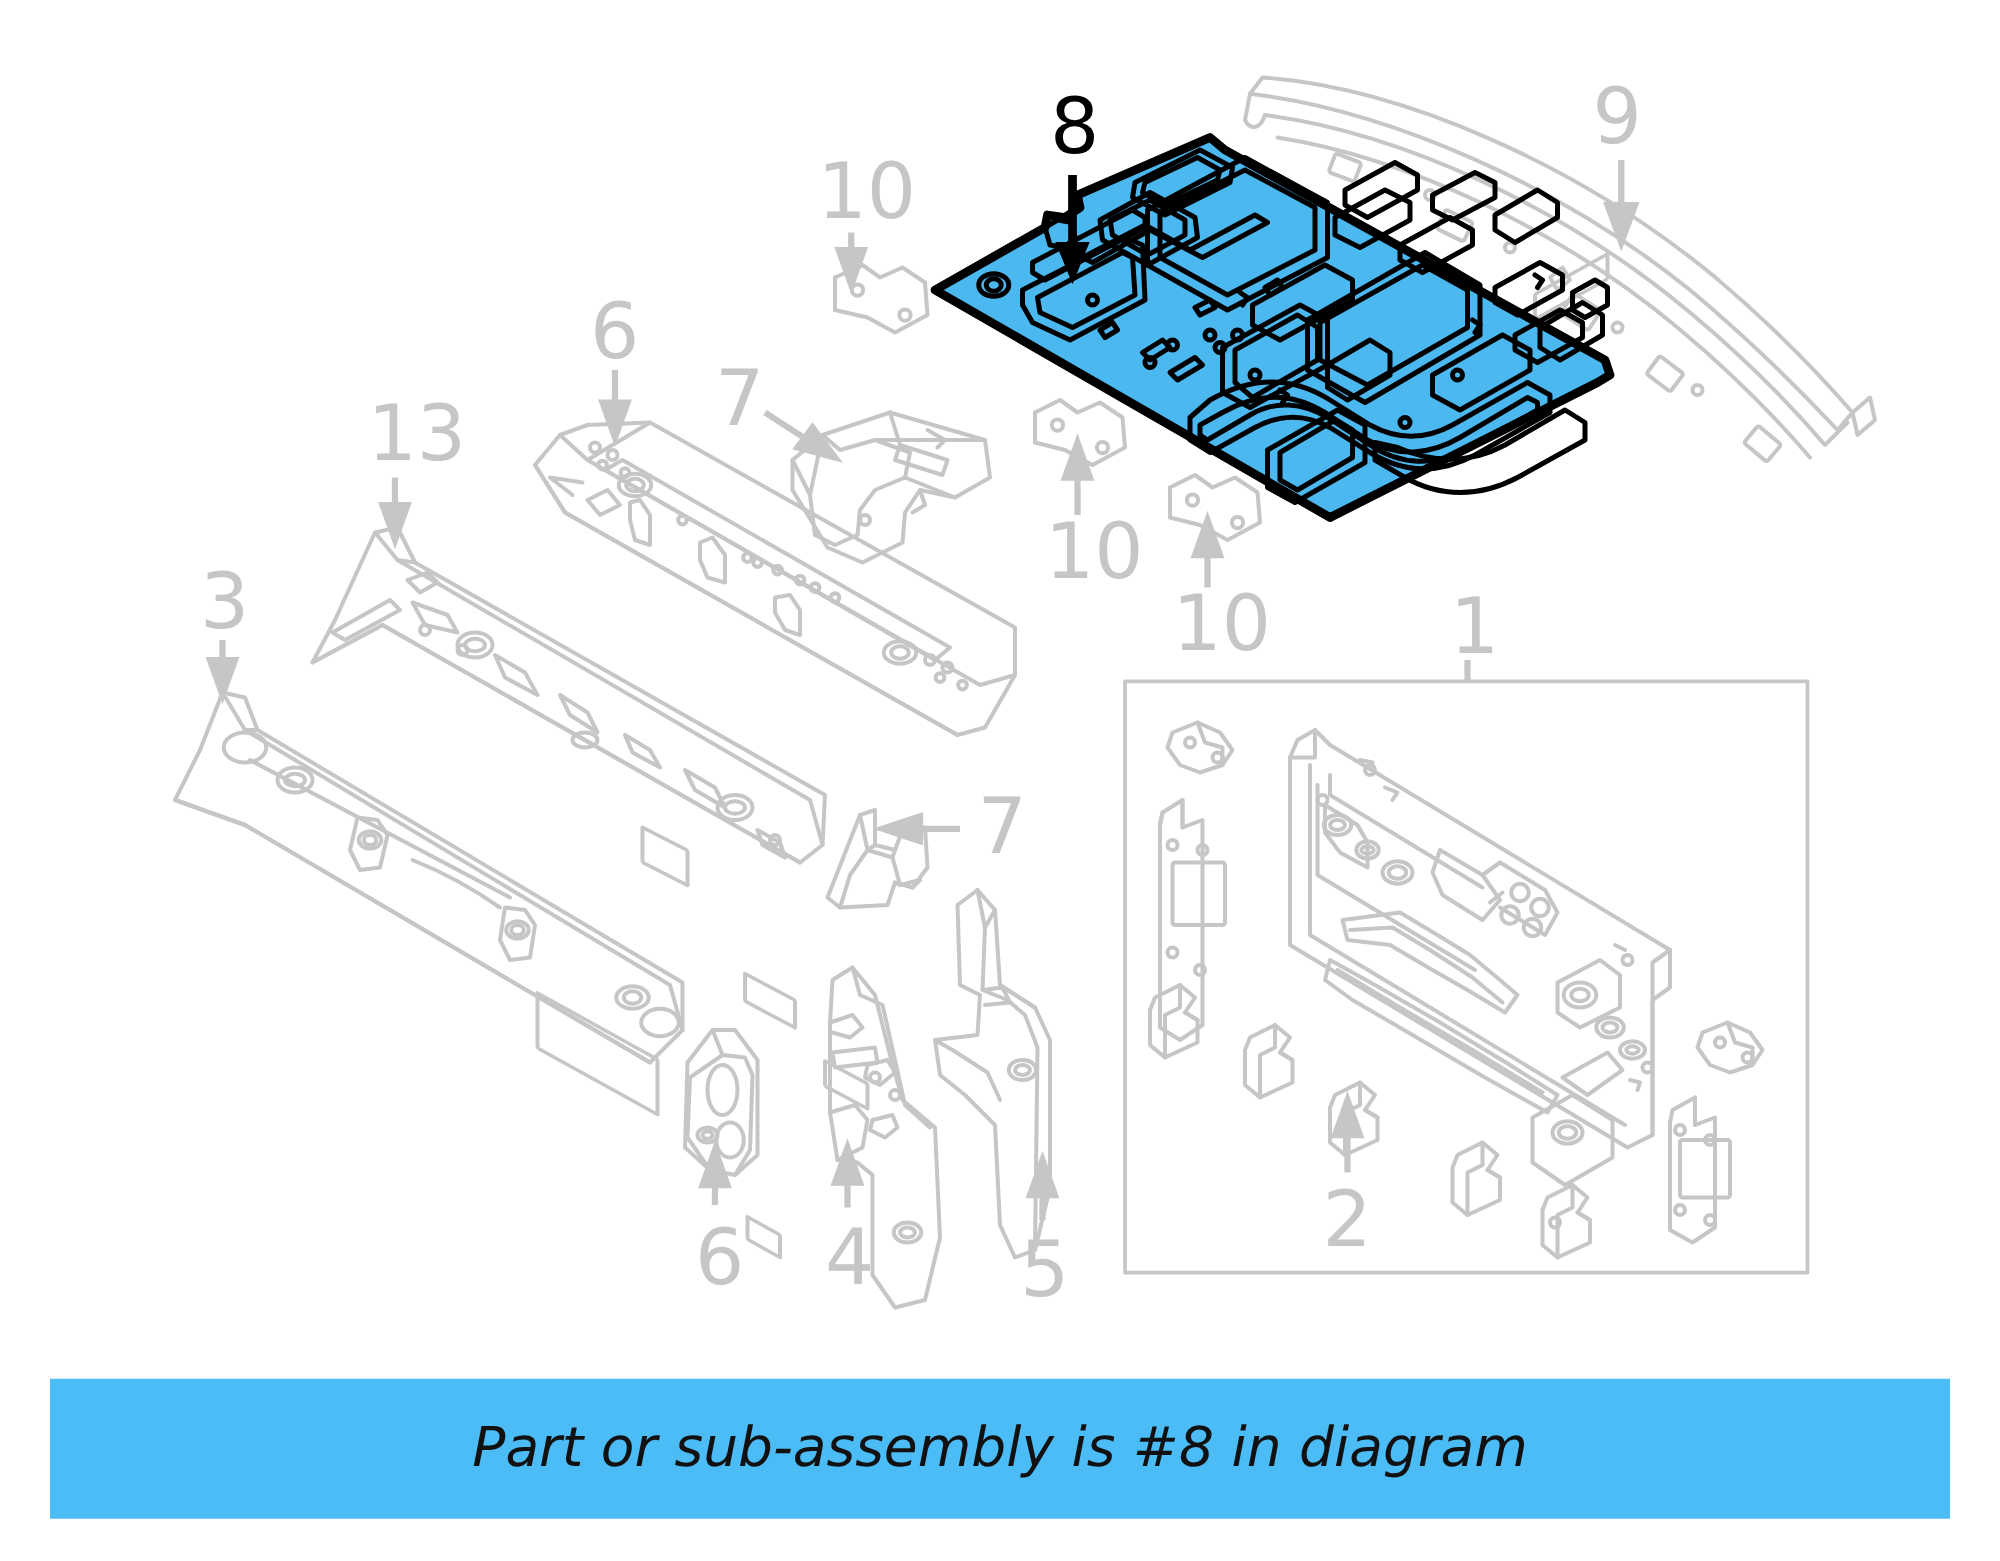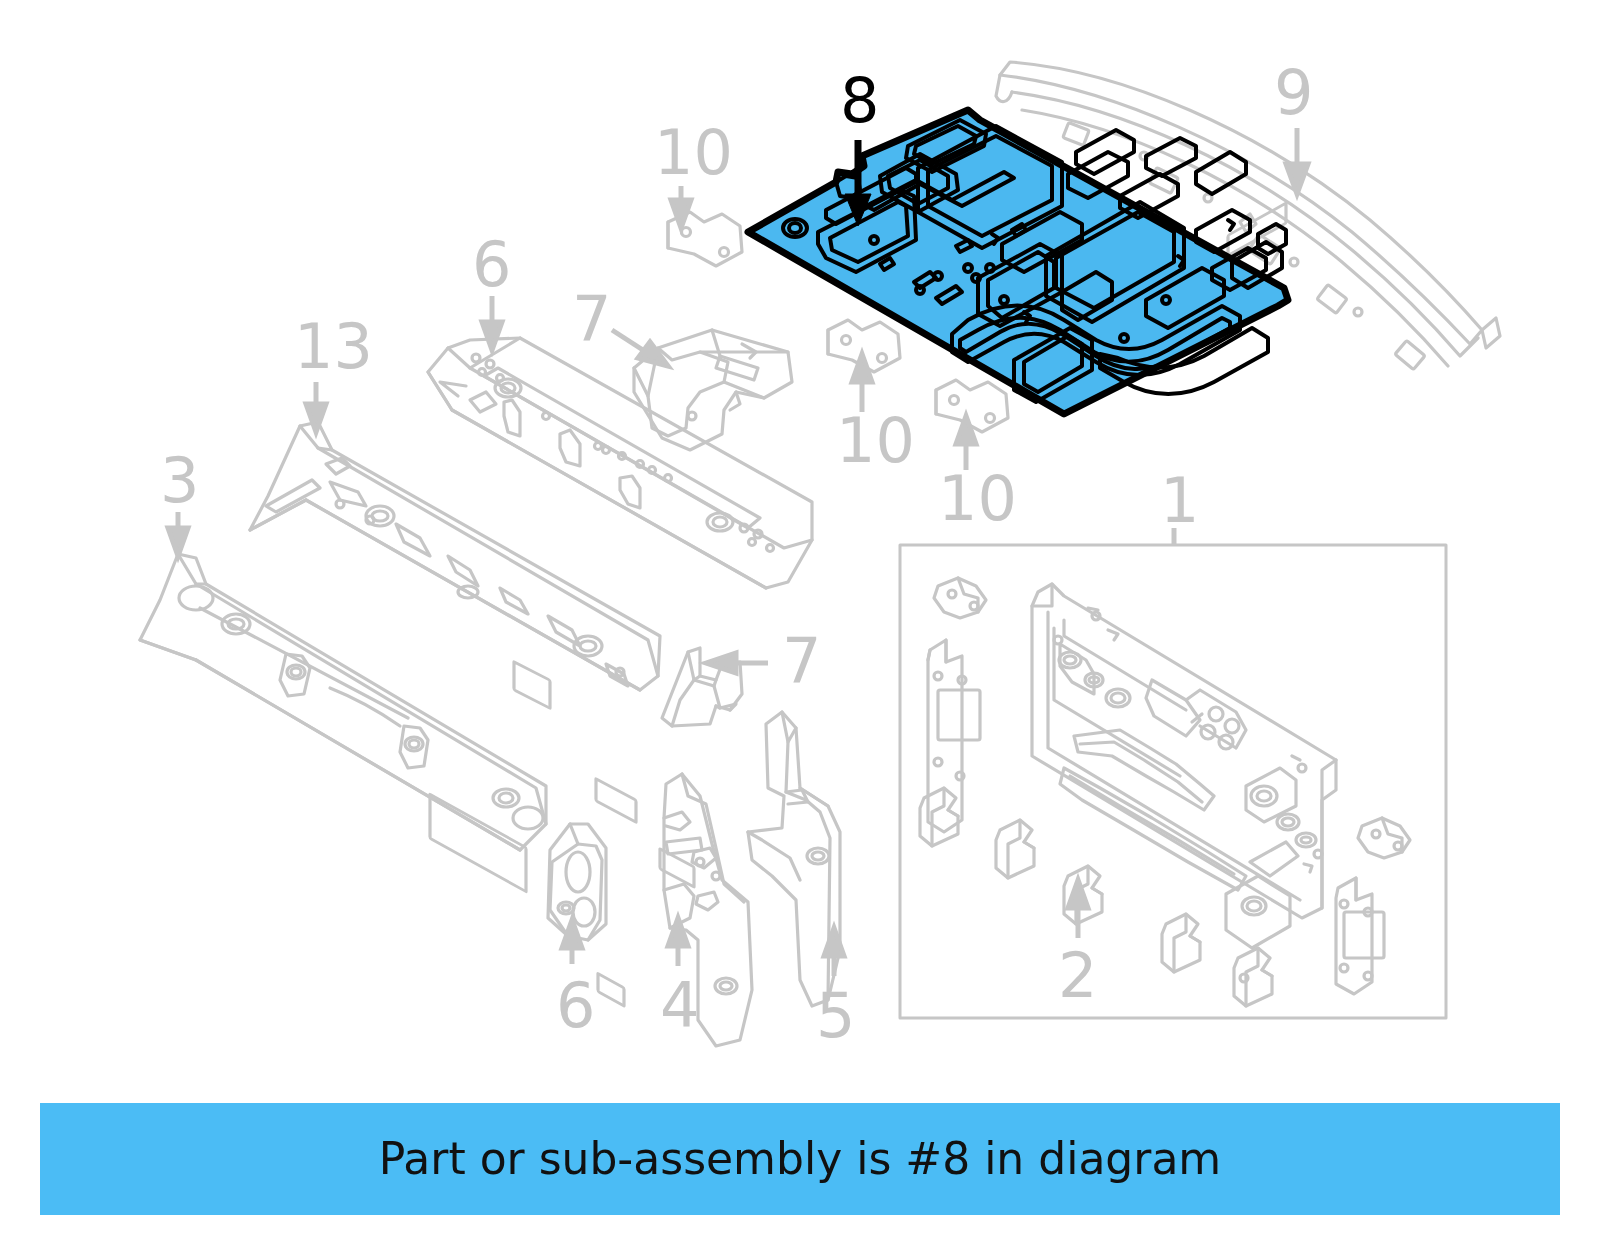--- a/index.html
+++ b/index.html
@@ -42,20 +42,21 @@
     left: 40px;
     top: 1103px;
     width: 1520px;
     height: 112px;
     background: #4bbcf5;
     display: flex;
     flex-direction: column;
     align-items: center;
     justify-content: center;
     box-sizing: border-box;
+    font-style: italic;
   }
   .banner-line {
     font-family: "DejaVu Sans", "Liberation Sans", sans-serif;
     font-size: 44px;
     line-height: 1.12;
     color: #111111;
     white-space: nowrap;
     text-align: center;
   }
 </style>

